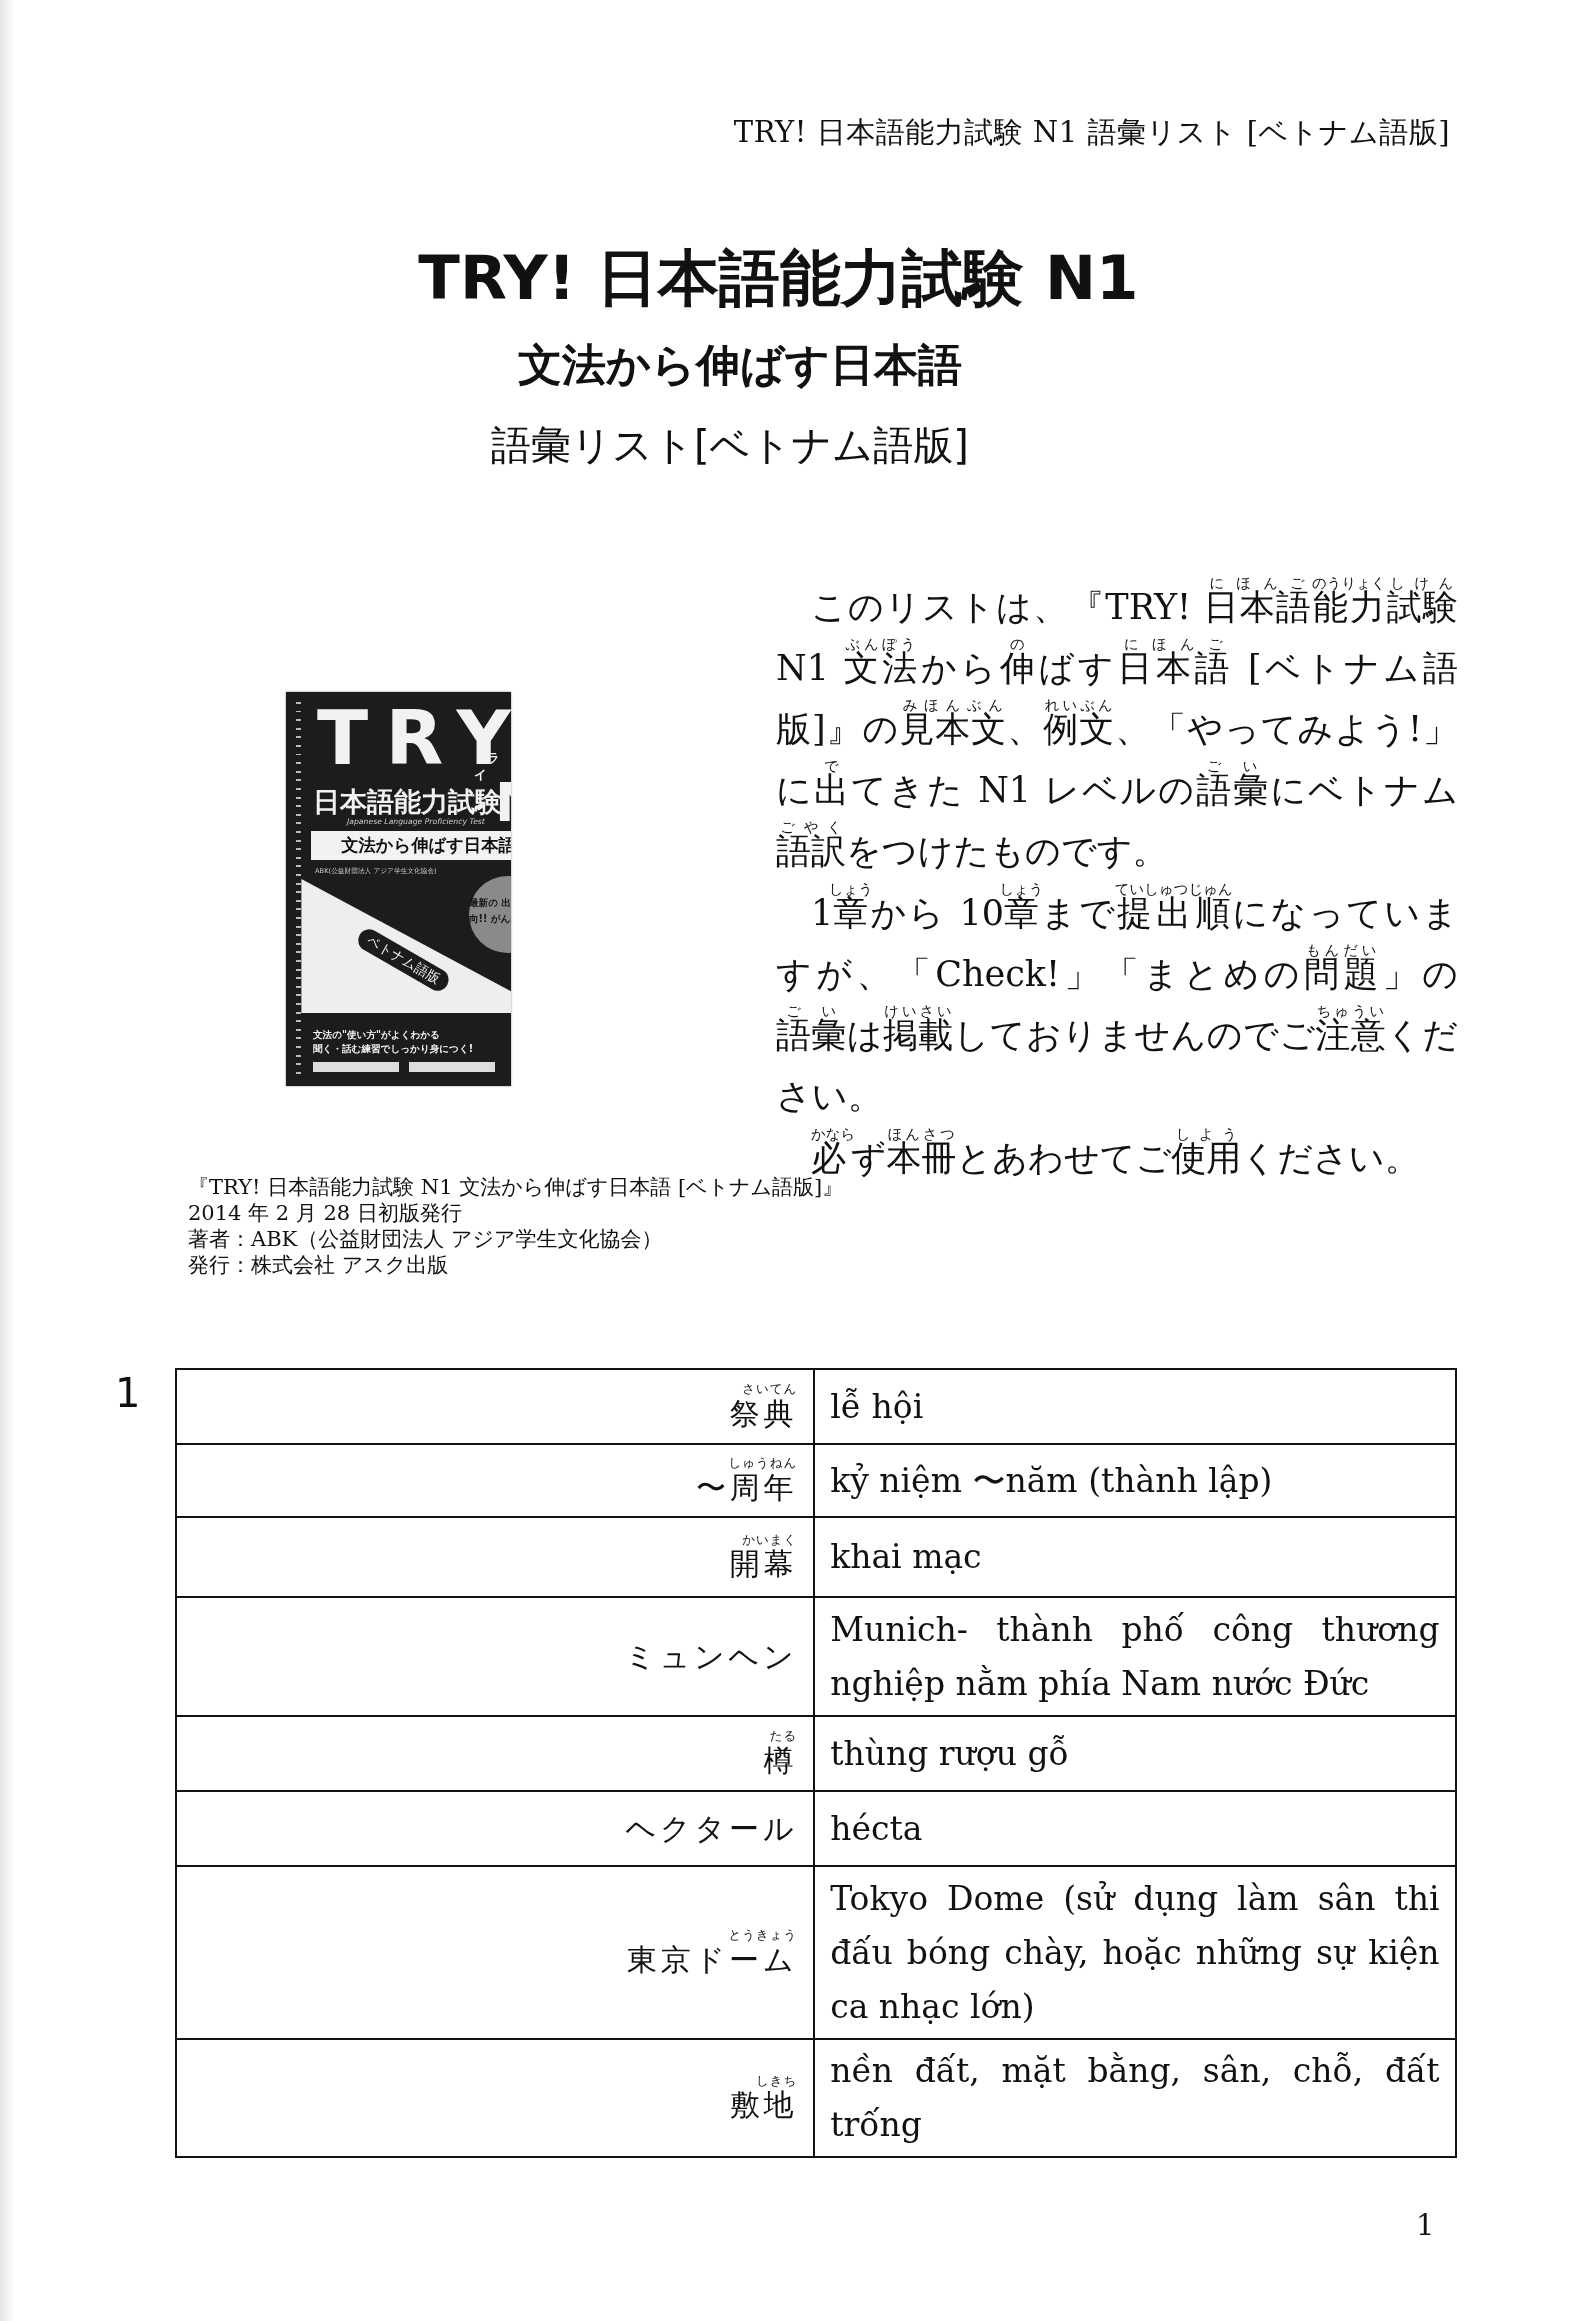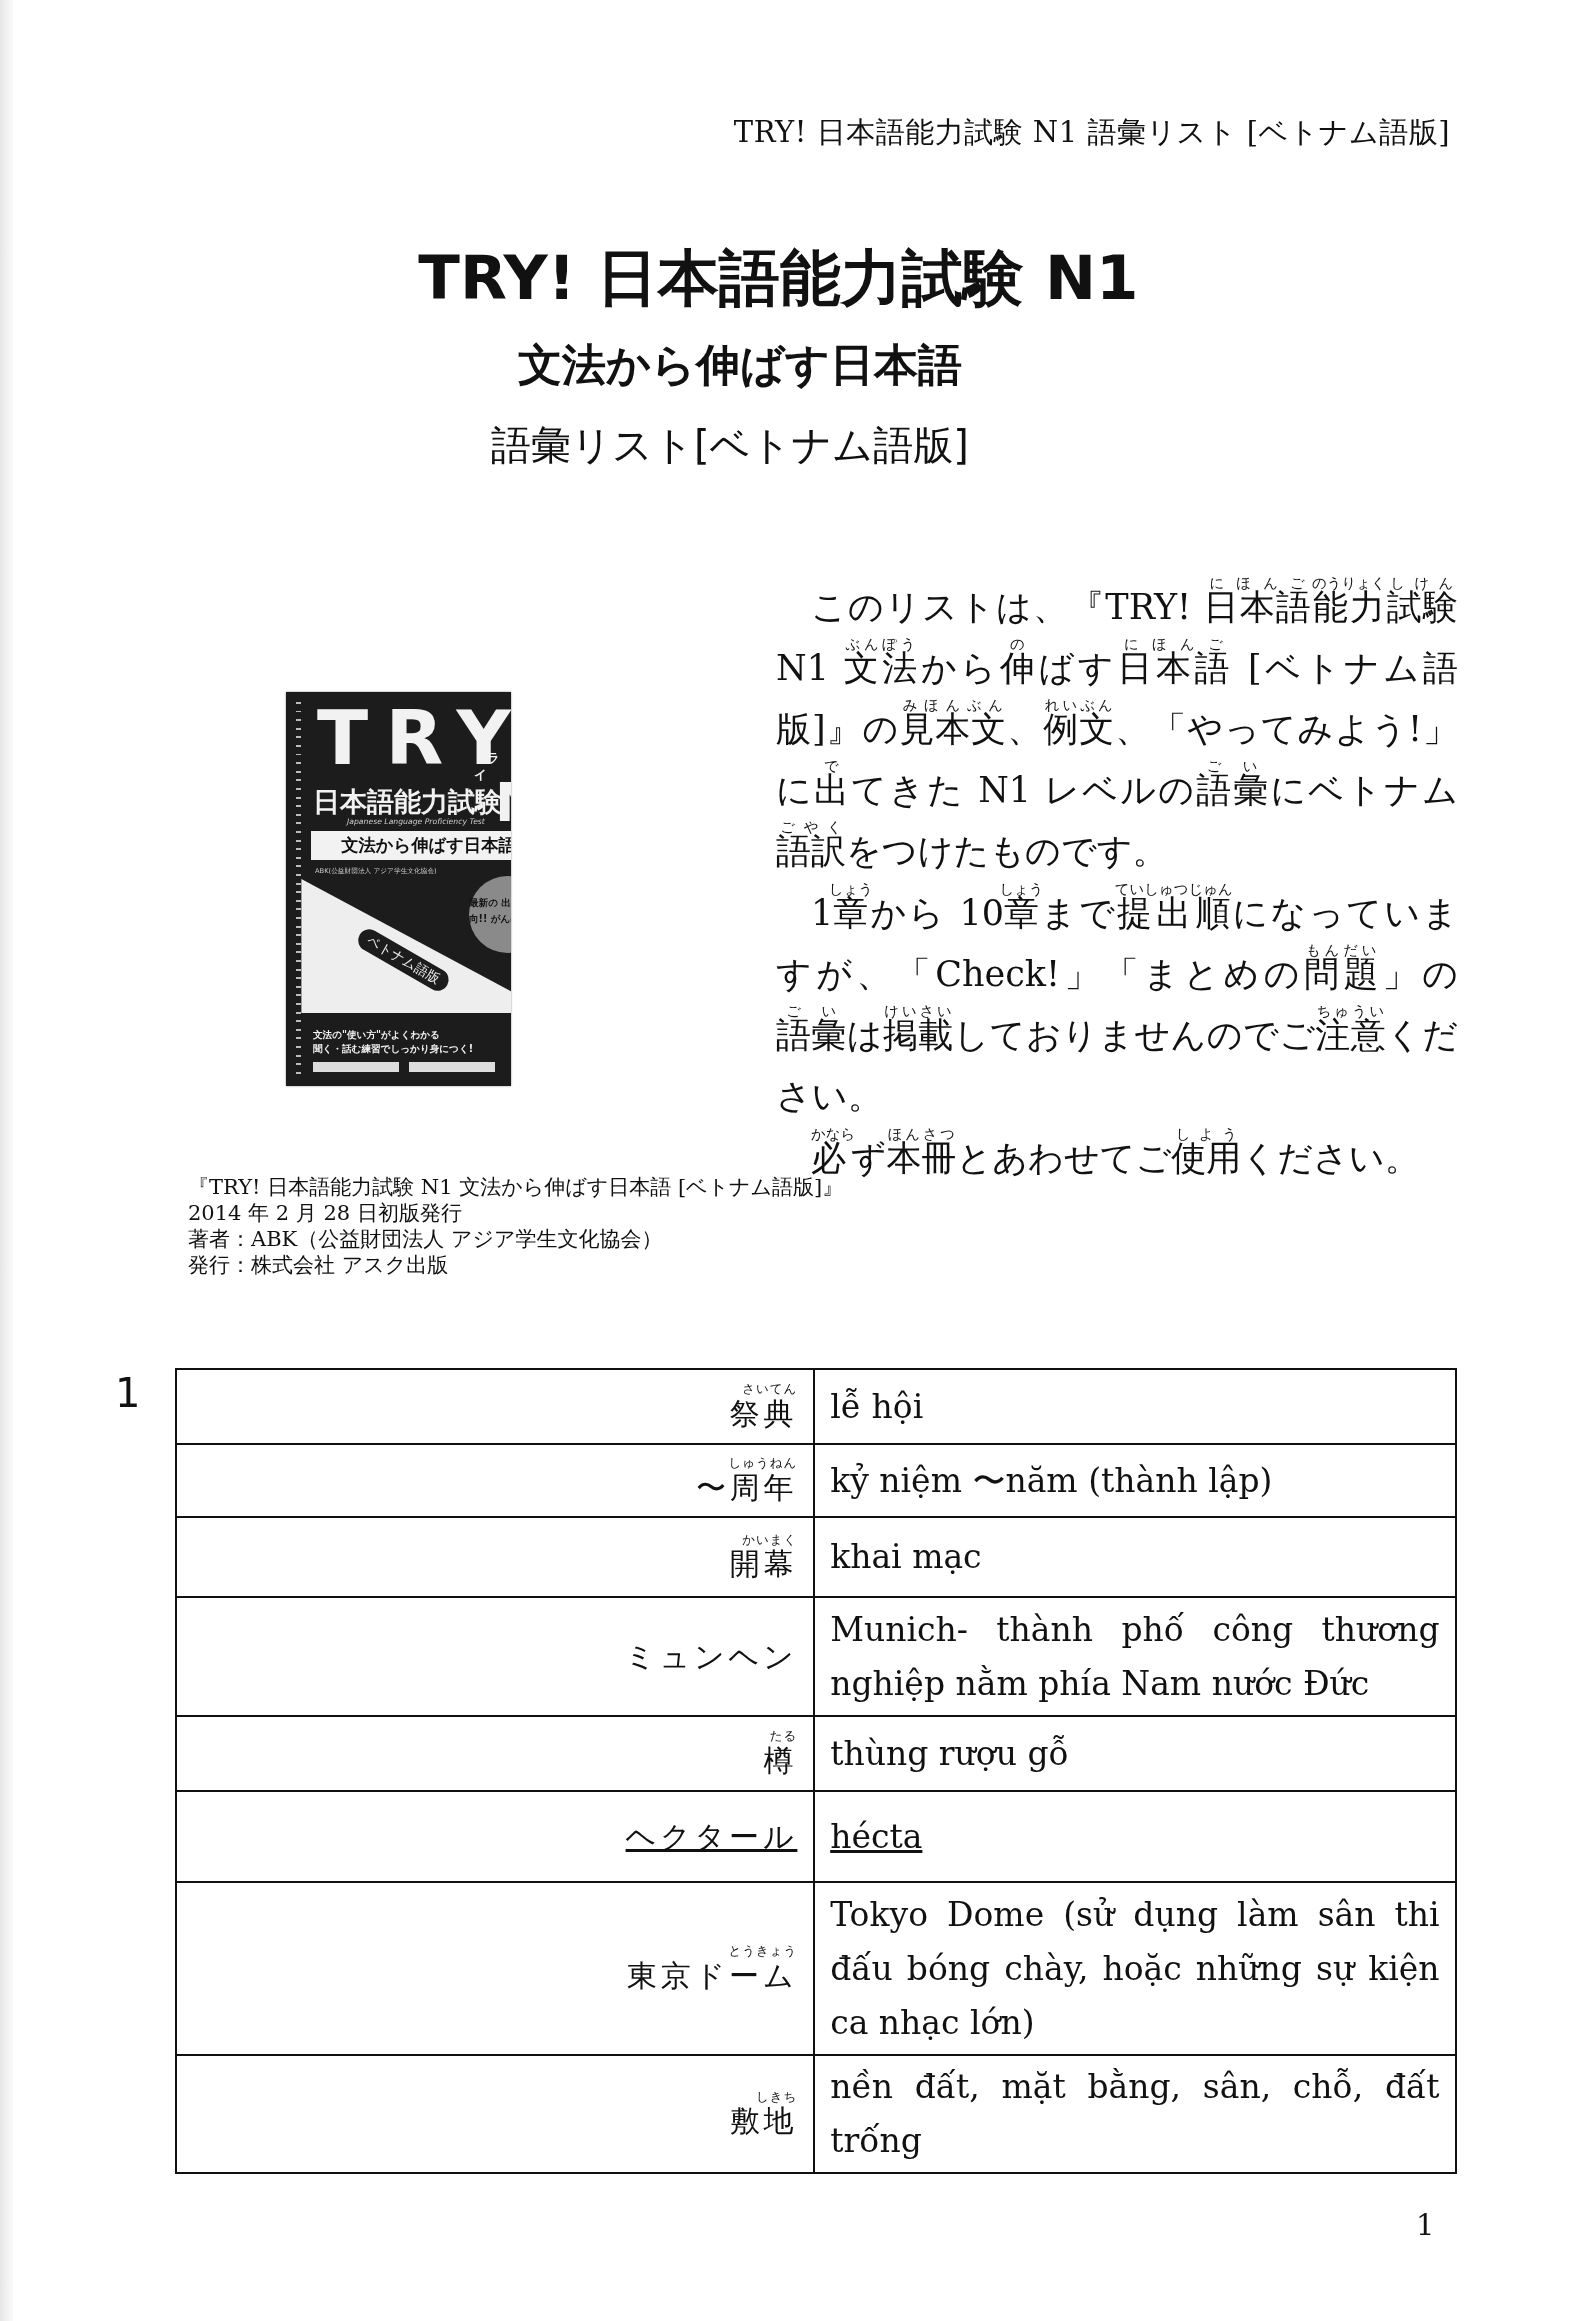--- a/index.html
+++ b/index.html
@@ -256,21 +256,21 @@
         </td>
         <td class="vn">Munich- thành phố công thương nghiệp nằm phía Nam nước Đức</td>
       </tr>
       <tr style="height: 75px;">
         <td class="jp">
           <span class="furi">たる</span>
           <span class="word">樽</span>
         </td>
         <td class="vn">thùng rượu gỗ</td>
       </tr>
-      <tr style="height: 91px; text-decoration: underline;">
+      <tr style="height: 75px;">
         <td class="jp">
           <span class="furi"></span>
           <span class="word">ヘクタール</span>
         </td>
         <td class="vn">hécta</td>
       </tr>
       <tr style="height: 173px;">
         <td class="jp">
           <span class="furi">とうきょう</span>
           <span class="word">東京ドーム</span>

